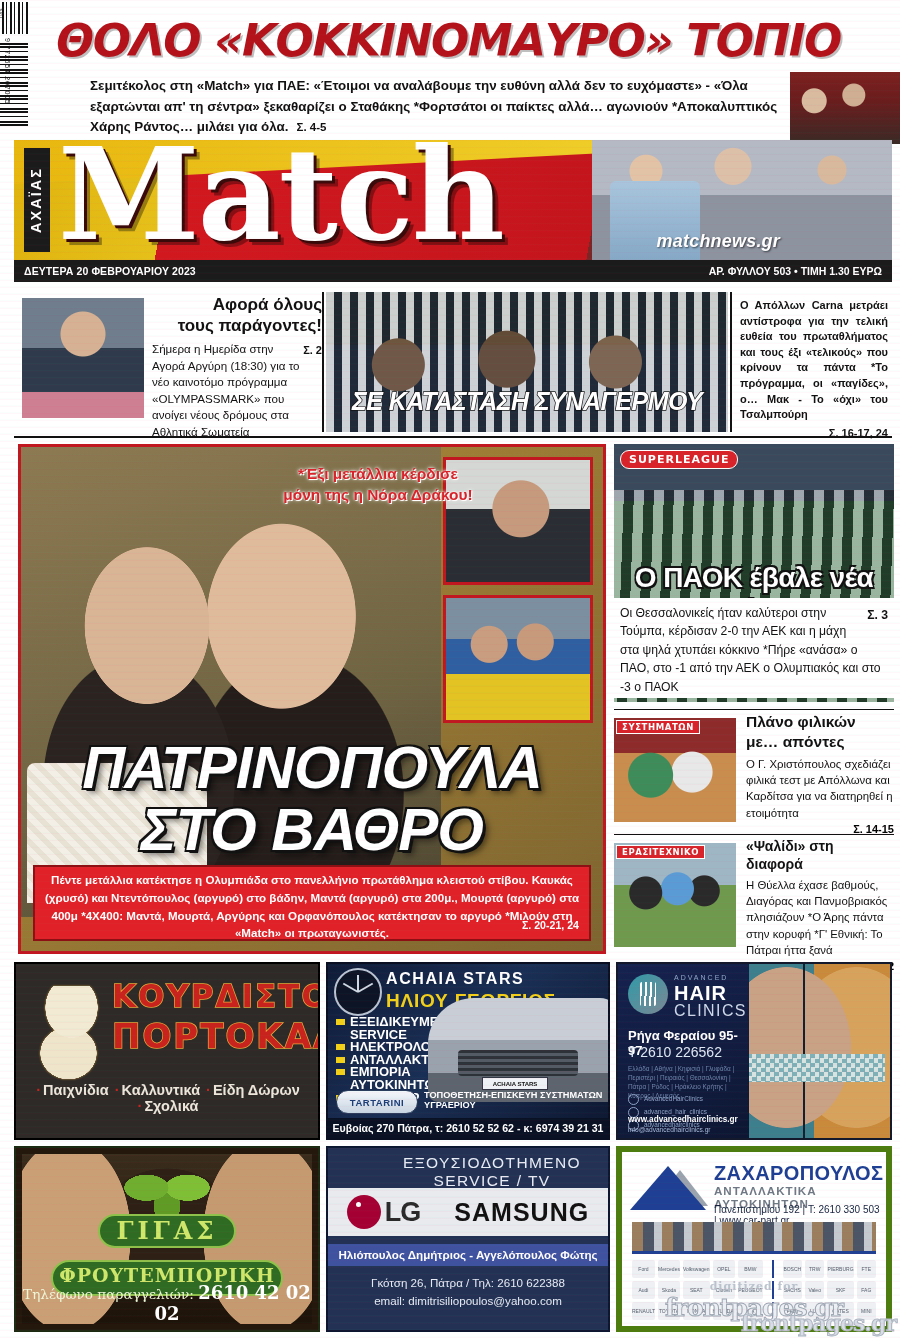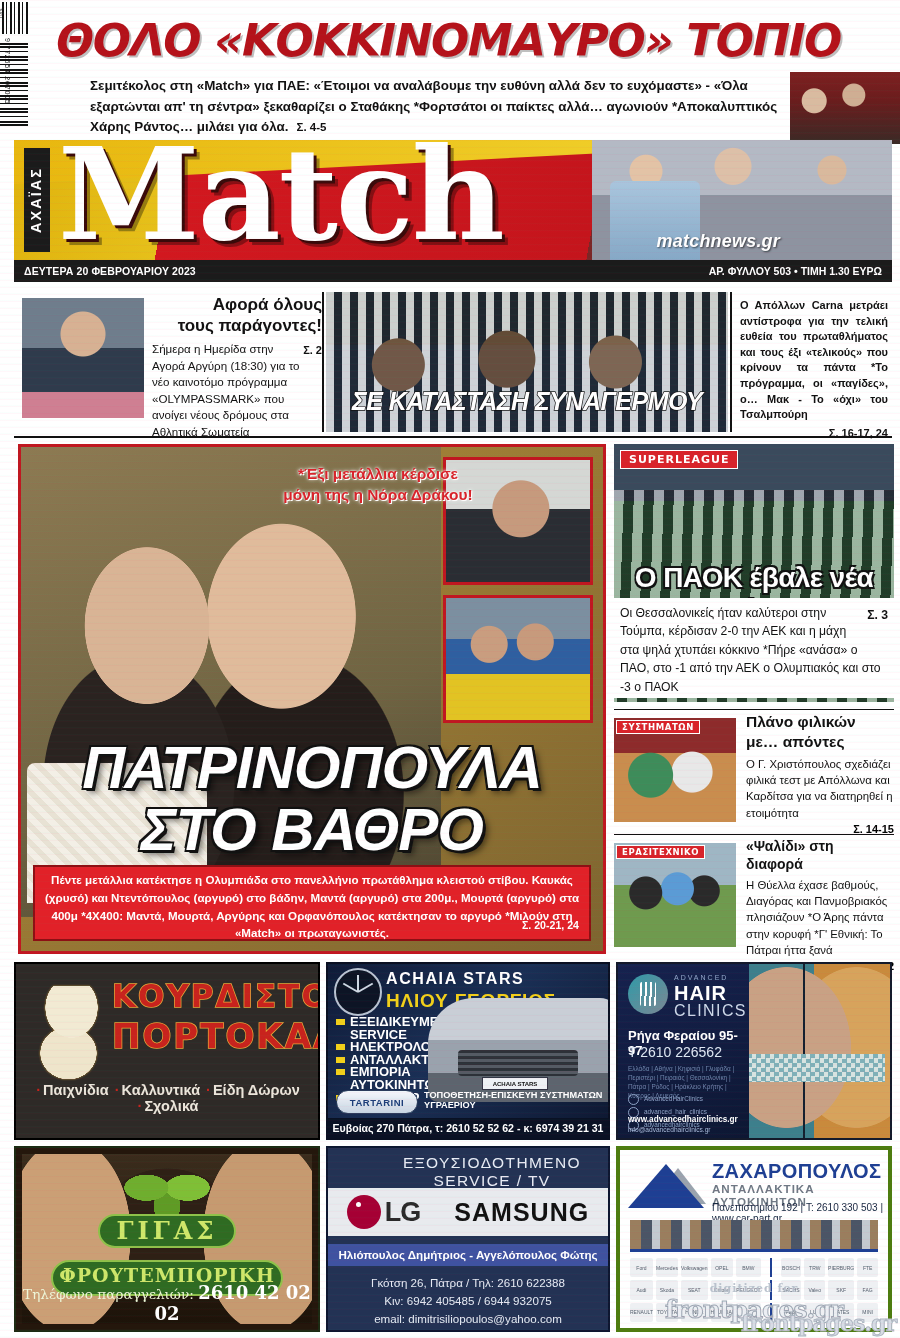--- a/index.html
+++ b/index.html
@@ -143,21 +143,21 @@
   
   .rcol { position:absolute; left:614px; top:444px; width:280px; }
   .badge { display:inline-block; background:#d8232a; color:#fff; font-weight:bold;
     font-size:11px; letter-spacing:1px; padding:2px 8px; border:1px solid #fff;
     font-family:"DejaVu Sans", sans-serif; }
   .rc-paok { position:relative; width:280px; height:258px; overflow:hidden;
     background:linear-gradient(180deg,#3a4a5c 0 22%, #2f6b3a 22% 100%); }
   .rc-paok::before { content:""; position:absolute; left:0; right:0; top:18%; bottom:0;
     background:repeating-linear-gradient(92deg,#f2f2f2 0 10px,#15161a 10px 20px);
     opacity:.55; }
-  .rc-paok .badge { position:absolute; left:6px; top:6px; z-index:3; }
+  .rc-paok .badge { position:absolute; left:6px; top:6px; z-index:3;border-radius:9px; }
   .rc-paok h2 { position:absolute; left:0; right:0; top:118px; z-index:3; text-align:center;
     font-size:28px; line-height:32px; font-weight:bold; color:#fff; letter-spacing:-.6px;
     text-shadow: 2px 2px 0 #111, -1.6px -1.6px 0 #111, 1.6px -1.6px 0 #111, -1.6px 1.6px 0 #111; }
   .rc-paok p { position:absolute; left:0; right:0; bottom:4px; z-index:3;
     background:#fff; color:#111; font-size:12.2px; line-height:18.4px; padding:6px 6px 2px; }
   .rc-paok p .pg { float:right; font-weight:bold; margin-top:2px; }
 
   .rc-item { position:relative; width:280px; height:118px; margin-top:7px;
     border-top:1.5px solid #111; padding-top:6px; }
   .rc-thumb { position:absolute; left:0; top:8px; width:122px; height:104px; overflow:hidden; }
@@ -298,21 +298,21 @@
   .ad-lg .lgcircle::after { content:""; position:absolute; left:9px; top:7px; width:5px; height:5px;
     border-radius:50%; background:#fff; }
   .ad-lg .lgtxt { font-size:27px; font-weight:bold; color:#2a2a2a; letter-spacing:-1px; }
   .ad-lg .sam { font-size:25px; font-weight:bold; color:#111; letter-spacing:1px; }
   .ad-lg .names { position:absolute; left:0; right:0; top:96px; height:22px; background:#3f52a0;
     color:#fff; font-size:11.6px; font-weight:bold; text-align:center; line-height:22px; }
   .ad-lg .lines { position:absolute; left:0; right:0; top:126px; text-align:center;
     color:#e6eaf3; font-size:11.6px; line-height:18px; }
 
   
-  .ad-zax { left:602px; top:184px; width:276px; height:186px; border:4px solid #4d7c0f; background:#fff; }
+  .ad-zax { left:602px; top:184px; width:276px; height:186px; border:6px solid #4d7c0f; background:#fff; }
   .ad-zax .zlogo { position:absolute; left:8px; top:8px; width:78px; height:54px; }
   .ad-zax .zlogo .tri { position:absolute; left:0; top:6px; width:0; height:0;
     border-left:38px solid transparent; border-right:38px solid transparent; border-bottom:44px solid #1e3f93; }
   .ad-zax .zlogo .tri2 { position:absolute; left:22px; top:10px; width:0; height:0;
     border-left:28px solid transparent; border-right:28px solid transparent; border-bottom:36px solid #9aa3ae; }
   .ad-zax h4 { position:absolute; left:92px; top:10px; color:#1e3f93; font-size:20px; font-weight:bold; letter-spacing:.4px; }
   .ad-zax h5 { position:absolute; left:92px; top:32px; color:#6f7884; font-size:11.6px; letter-spacing:1px; }
   .ad-zax .zaddr { position:absolute; left:92px; top:52px; right:4px; color:#16243f; font-size:10px; font-weight:normal; }
   .ad-zax .parts { position:absolute; left:10px; right:10px; top:70px; height:32px;
     background:
@@ -512,21 +512,20 @@
       <div class="brands">
         <span class="lgmark">
           <span class="lgcircle"></span>
           <span class="lgtxt">LG</span>
         </span>
         <span class="sam">SAMSUNG</span>
       </div>
       <div class="names">Ηλιόπουλος Δημήτριος - Αγγελόπουλος Φώτης</div>
       <div class="lines">
         <div>Γκότση 26, Πάτρα / Τηλ: 2610 622388</div>
-        <div>Κιν: 6942 405485 / 6944 932075</div>
         <div>email: dimitrisiliopoulos@yahoo.com</div>
       </div>
     </div>
 
     <div class="ad ad-zax">
       <div class="zlogo">
         <div class="tri2"></div>
           <div class="tri"></div>
       </div>
       <h4>ΖΑΧΑΡΟΠΟΥΛΟΣ</h4>

